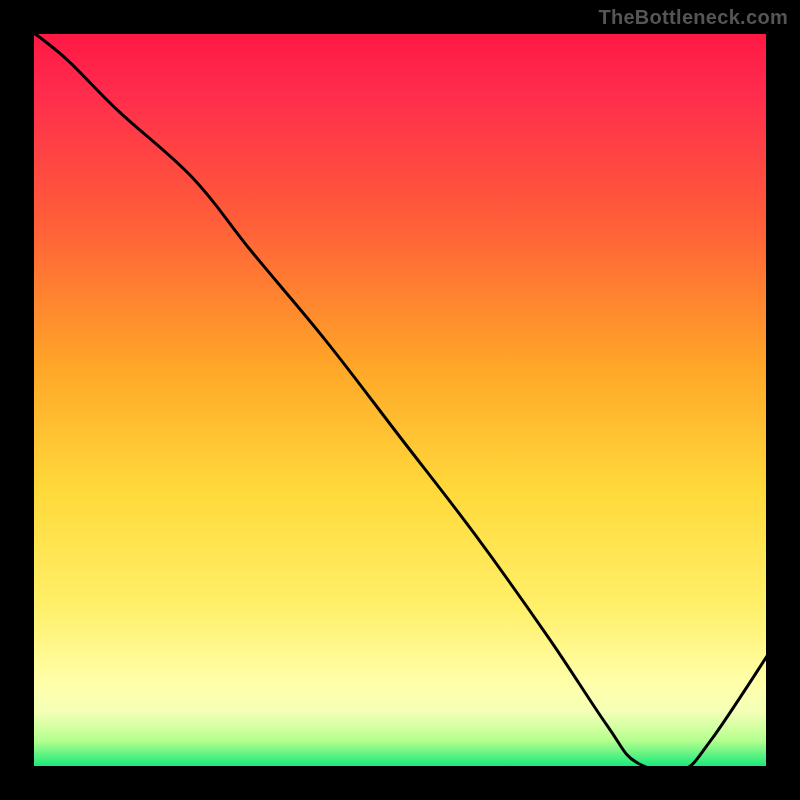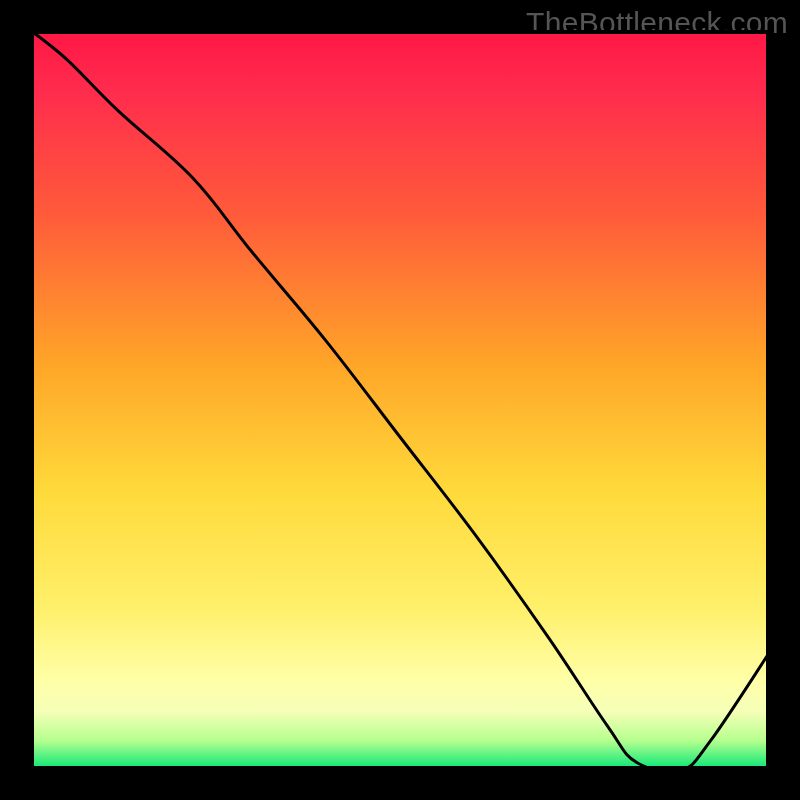--- a/index.html
+++ b/index.html
@@ -15,22 +15,22 @@
     position: relative;
     width: 800px;
     height: 800px;
     background: #000;
   }
   .attribution {
     position: absolute;
     top: 6px;
     right: 12px;
     color: #555;
-    font-size: 30px;
-    font-weight: 400;
+    font-size: 20px;
+    font-weight: 700;
     letter-spacing: 0.3px;
   }
   .plot-frame {
     position: absolute;
     left: 30px;
     top: 30px;
     width: 740px;
     height: 740px;
     background: #000;
   }

